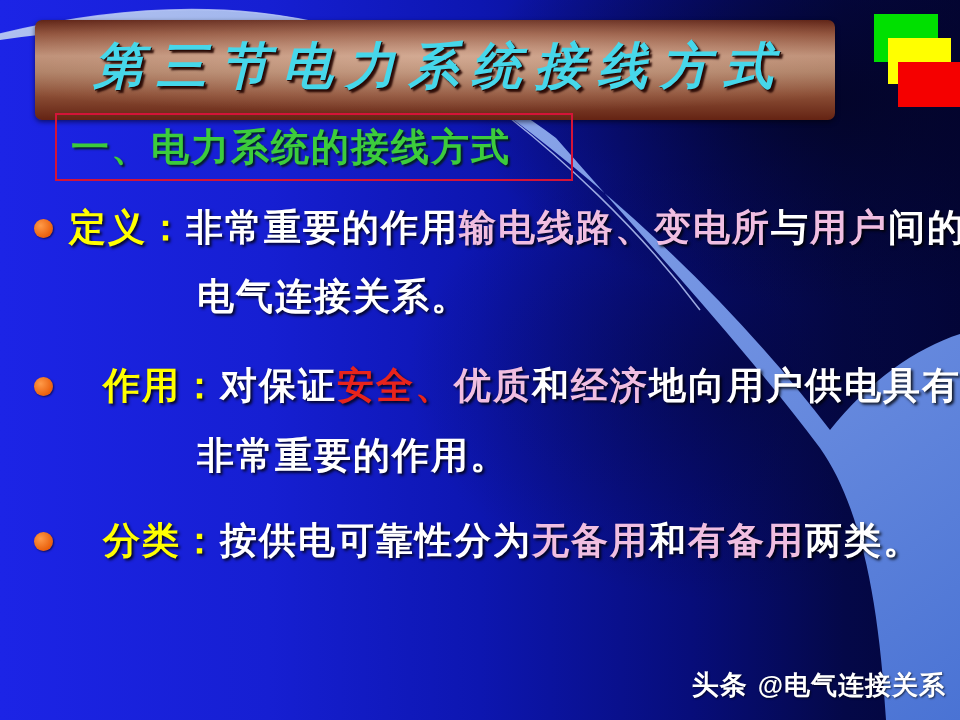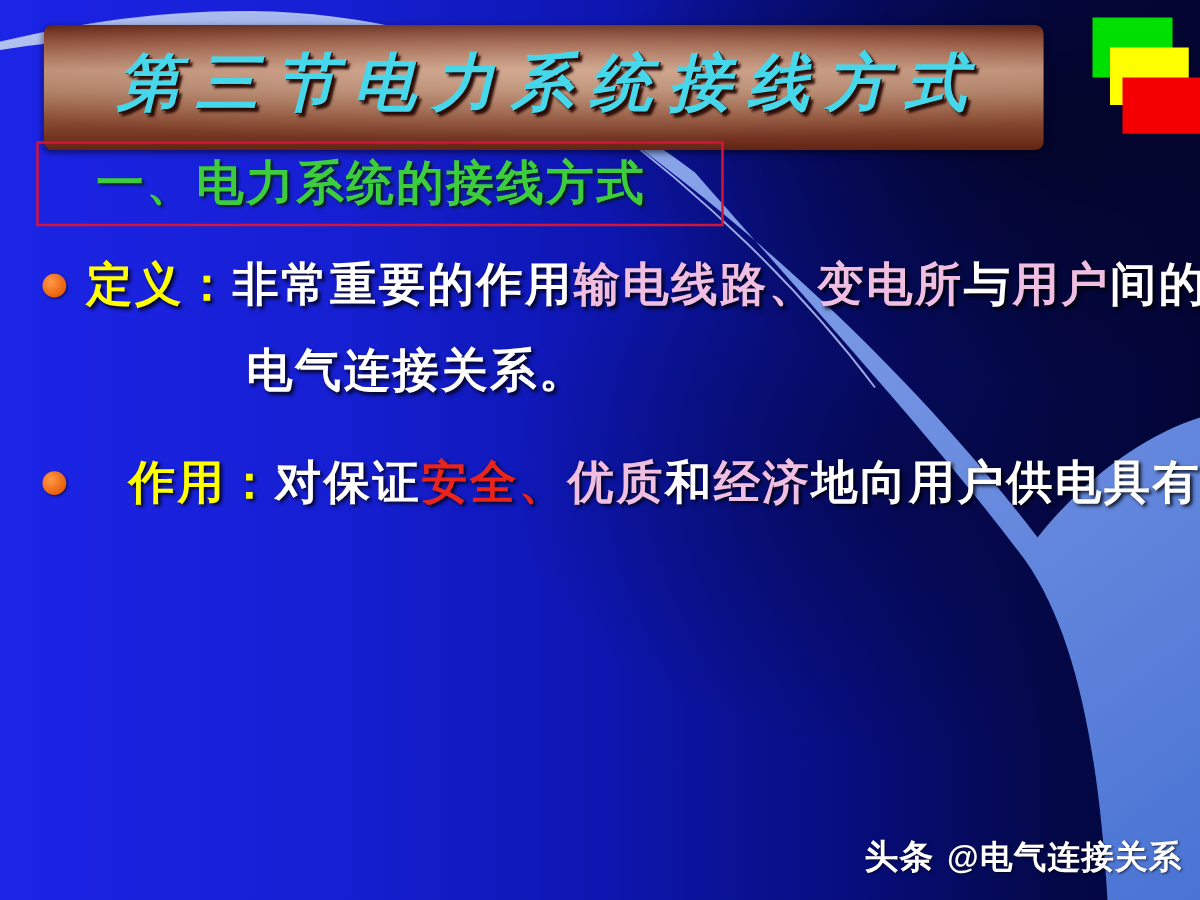--- a/index.html
+++ b/index.html
@@ -24,23 +24,22 @@
     font-family:"Liberation Serif", serif;font-style:italic;font-weight:bold;
     font-size:50px;letter-spacing:13px;padding-left:10px;box-sizing:border-box;
     color:#46d7ea;white-space:nowrap;
     text-shadow:3px 3px 2px rgba(40,8,4,0.95), 1px 1px 0 rgba(20,4,2,0.9);
   }
   .sq{position:absolute;}
   .sq-green{left:874px;top:14px;width:64px;height:48px;background:#00e000;z-index:1;}
   .sq-yellow{left:888px;top:38px;width:63px;height:46px;background:#ffff00;z-index:2;}
   .sq-red{left:898px;top:62px;width:62px;height:45px;background:#f50000;z-index:3;}
   .heading-box{
-    position:absolute;left:29px;top:113px;width:514px;height:64px;
+    position:absolute;left:55px;top:113px;width:514px;height:64px;
     border:2px solid #d41438;
-    padding-left:32px;
   }
   .heading{
     line-height:64px;padding-left:14px;white-space:nowrap;
     font-size:38px;font-weight:bold;color:#3ccc3c;letter-spacing:2px;
     text-shadow:2px 2px 2px rgba(0,30,0,0.8);
   }
   .row{
     position:absolute;display:flex;align-items:center;white-space:nowrap;
     font-size:37px;font-weight:bold;letter-spacing:2px;
     text-shadow:2px 2px 3px rgba(0,0,0,0.85);
@@ -106,20 +105,27 @@
 
   <div class="row" style="left:197px;top:272px;">
     <span class="rt"><span class="seg seg-plain">电气连接关系。</span></span>
   </div>
 
   <div class="row spaced" style="left:34px;top:361px;">
     <span class="dot"></span>
     <span class="rt"><span class="seg seg-term">作用：</span><span class="seg seg-plain">对保证</span><span class="seg seg-danger">安全、</span><span class="seg seg-hl">优质</span><span class="seg seg-plain">和</span><span class="seg seg-hl">经济</span><span class="seg seg-plain">地向用户供电具有</span></span>
   </div>
 
+  <div class="row" style="left:197px;top:431px;">
+    <span class="rt"><span class="seg seg-plain">非常重要的作用。</span></span>
+  </div>
 
+  <div class="row spaced" style="left:34px;top:516px;">
+    <span class="dot"></span>
+    <span class="rt"><span class="seg seg-term">分类：</span><span class="seg seg-plain">按供电可靠性分为</span><span class="seg seg-hl">无备用</span><span class="seg seg-plain">和</span><span class="seg seg-hl">有备用</span><span class="seg seg-plain">两类。</span></span>
+  </div>
 
   <div class="watermark">
     <span class="wm-brand">头条</span>
     <span class="wm-handle">@电气连接关系</span>
   </div>
 
 </div>
 
 </body></html>

